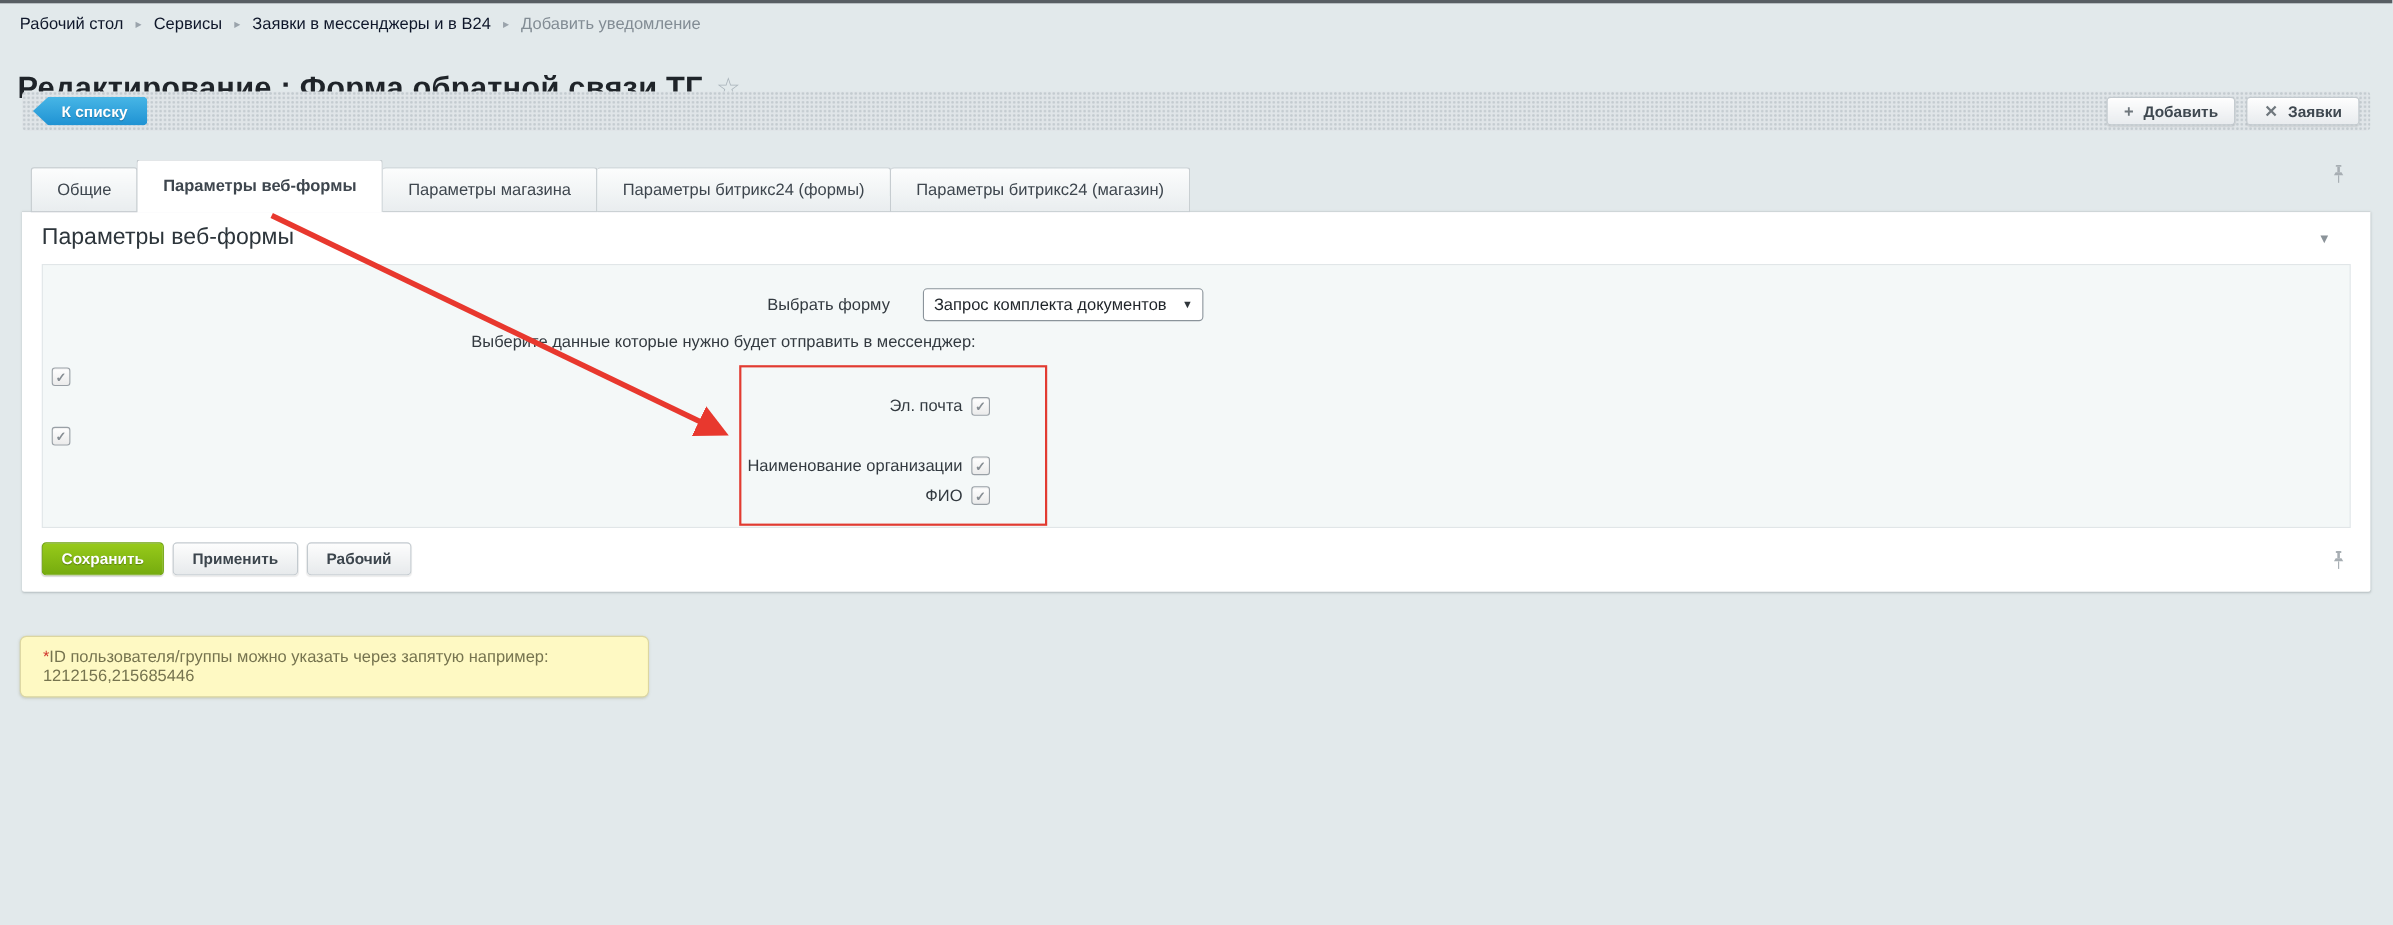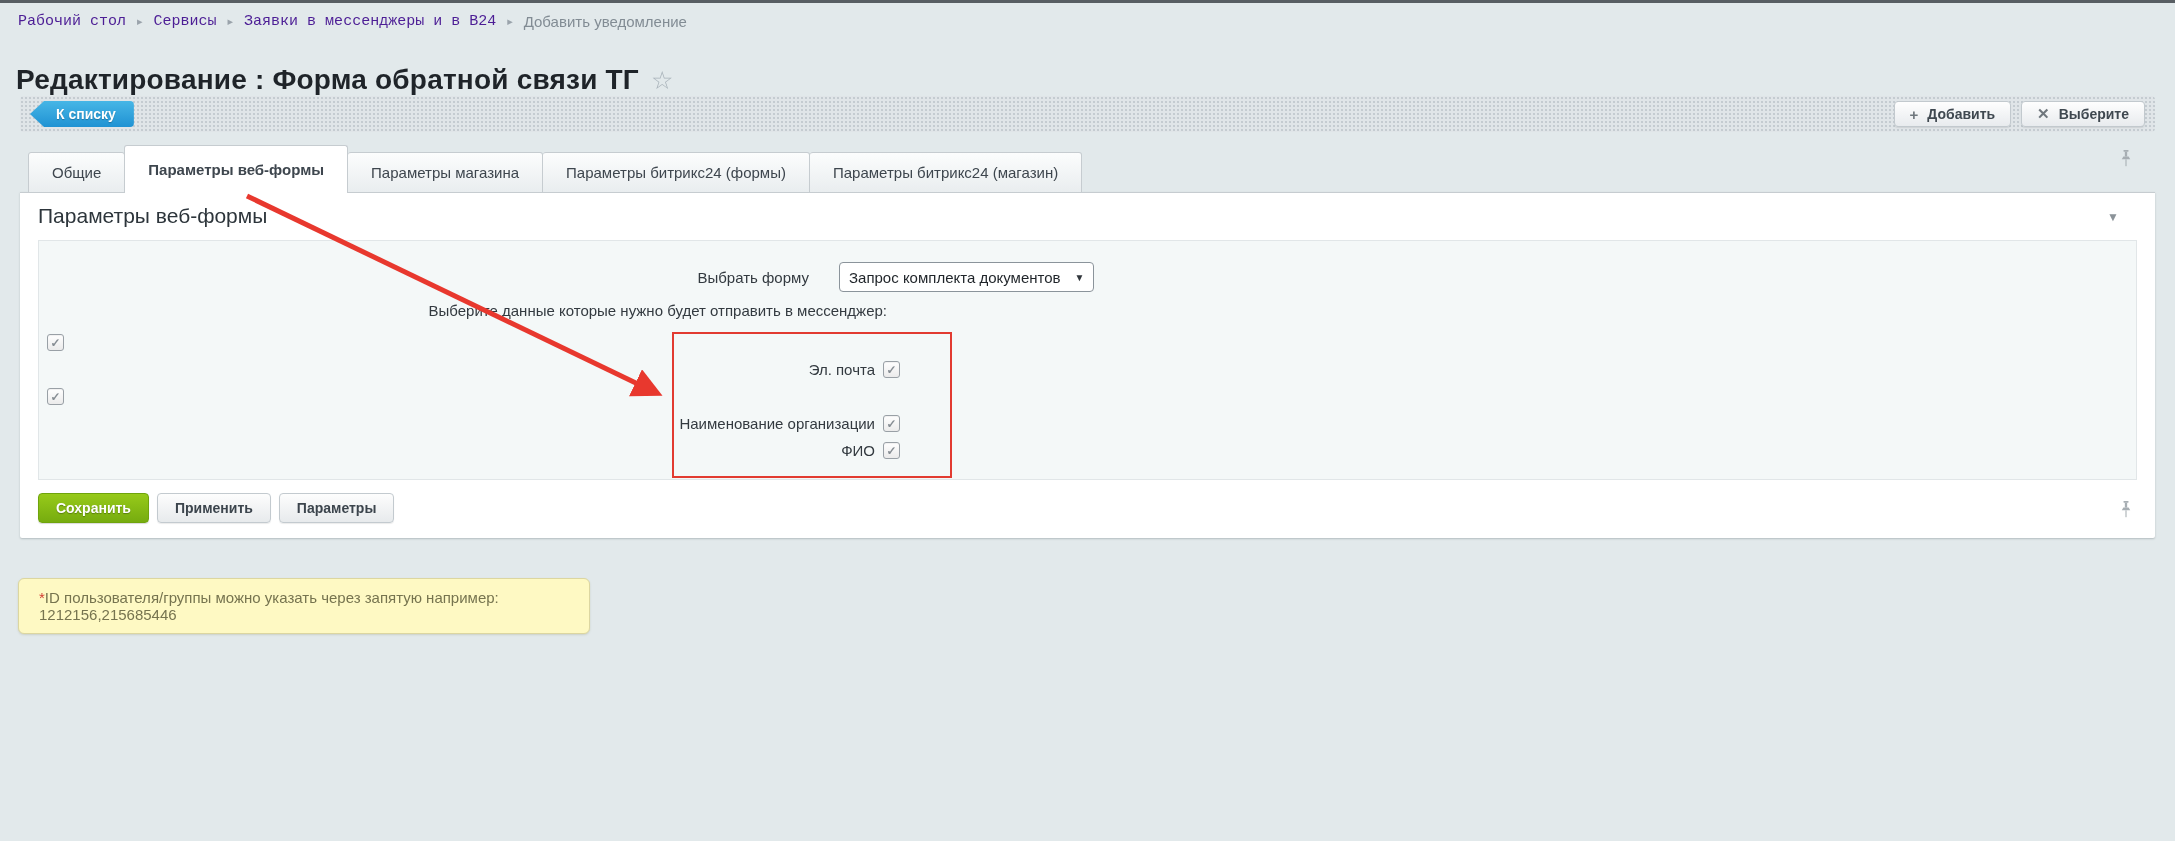--- a/index.html
+++ b/index.html
@@ -7,32 +7,32 @@
   body {
     position:relative;
     background:#e2e9eb;
     font-family:"Liberation Sans", sans-serif;
     overflow:hidden;
   }
   .top-strip { position:absolute; top:0; left:0; right:0; height:3px; background:#585e63; }
 
   
   .breadcrumb { position:absolute; top:13px; left:18px; display:flex; align-items:center; gap:11px; font-size:15px; }
-  .crumb-link { color:#4c1d95; cursor:pointer;font-family:Liberation Mono, monospace; }
+  .crumb-link { color:#0f172a; cursor:pointer; }
   .crumb-sep { color:#9aa3ab; font-size:11px; }
   .crumb-current { color:#828c94; }
 
   
   .title-row { position:absolute; top:34px; left:16px; display:flex; align-items:center;margin-top:30px; }
   .page-title { font-size:28px; font-weight:bold; color:#1f2429; letter-spacing:.2px; }
   .star-icon { color:#a9b3ba; font-size:25px; margin-left:12px; cursor:pointer; line-height:1; }
 
   
   .toolbar {
-    position:absolute; left:20px; right:20px; top:96px; height:36px; border-radius:4px;
+    position:absolute; left:20px; right:20px; top:83px; height:36px; border-radius:4px;
     background-color:#e0e5e8;
     background-image:radial-gradient(rgba(168,178,185,.5) 1px, transparent 1.3px);
     background-size:4px 4px;
   }
   .back-btn {
     position:absolute; left:10px; top:5px; height:26px; line-height:26px;
     padding:0 18px 0 26px; color:#fff; font-size:14px; font-weight:bold;
     background:linear-gradient(#47b6e6,#1f92d3);
     clip-path:polygon(14px 0,100% 0,100% 100%,14px 100%,0 50%);
     border-radius:4px; text-shadow:0 1px 1px rgba(0,0,0,.25); cursor:pointer;
@@ -135,21 +135,21 @@
 
 <div class="toolbar">
   <div class="back-btn">К списку</div>
   <div class="toolbar-right">
     <div class="tb-btn">
       <span class="tb-icon">+</span>
       <span>Добавить</span>
     </div>
     <div class="tb-btn">
       <span class="tb-icon">✕</span>
-      <span>Выберите</span>
+      <span>Заявки</span>
     </div>
   </div>
 </div>
 
 <div class="tabs">
   <div class="tab">Общие</div>
   <div class="tab active">Параметры веб-формы</div>
   <div class="tab">Параметры магазина</div>
   <div class="tab">Параметры битрикс24 (формы)</div>
   <div class="tab">Параметры битрикс24 (магазин)</div>
@@ -207,21 +207,21 @@
         <span class="cb-box">
             <span>✓</span>
           </span>
       </div>
     </div>
   </div>
 
   <div class="footer-btns">
     <div class="btn btn-save">Сохранить</div>
     <div class="btn btn-gray">Применить</div>
-    <div class="btn btn-gray">Параметры</div>
+    <div class="btn btn-gray">Рабочий</div>
   </div>
 
   <div class="pin pin-bottom">
     <svg width="14" height="18" viewBox="0 0 13 17" fill="#a7aeb3">
       <rect x="4" y="0" width="5" height="1.6" rx="0.8"></rect>
       <rect x="5.4" y="1.6" width="2.2" height="4.6"></rect>
       <path d="M2.5 8.8 L10.5 8.8 L9 6.2 L4 6.2 Z"></path>
       <rect x="6" y="8.8" width="1" height="6.5"></rect>
     </svg>
   </div>

